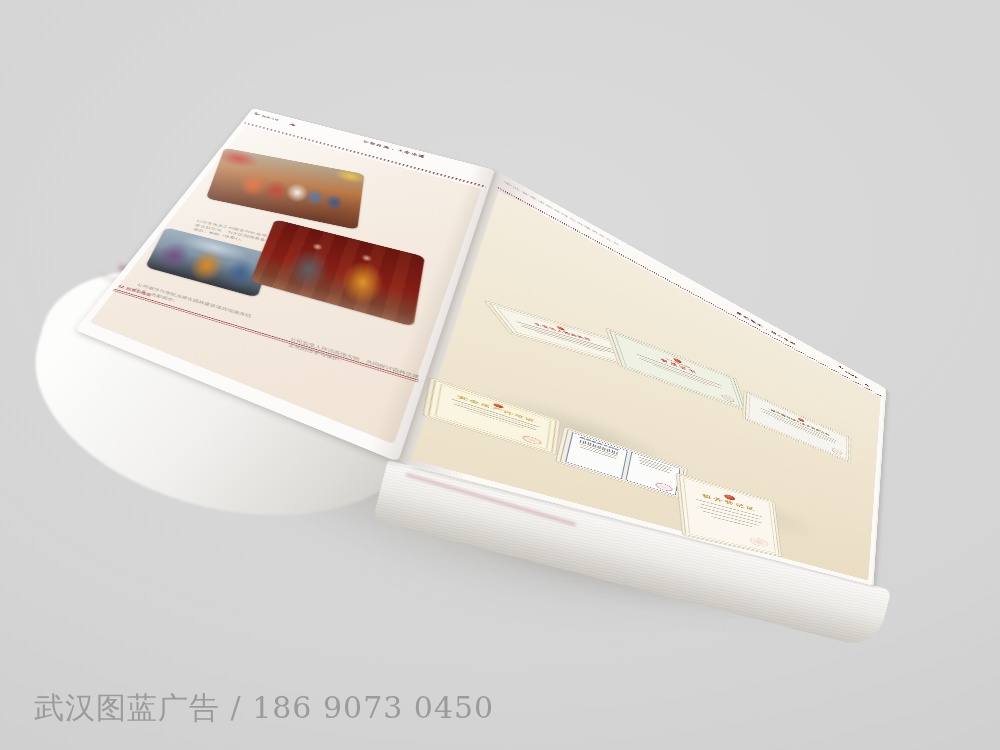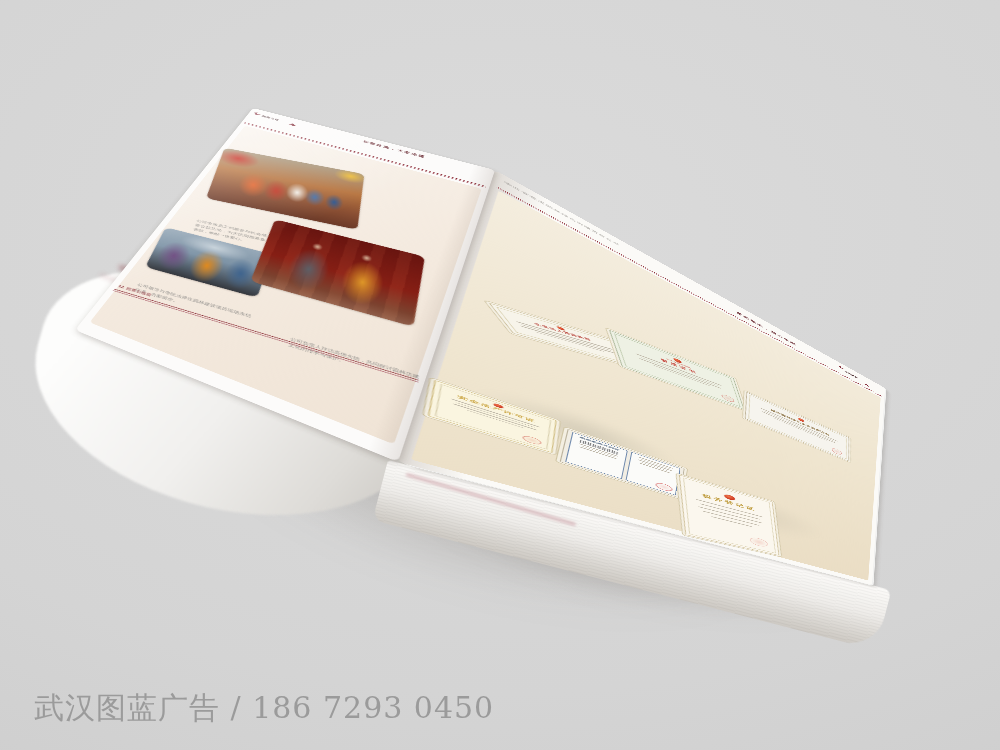--- a/index.html
+++ b/index.html
@@ -283,14 +283,14 @@
 
     <div class="photo ph3"></div>
     <div class="cap cap3">公司负责人拜访高僧大德，共同探讨园林古建文化的传承与保护。</div>
 
     <div class="lp-foot">
       <b>12</b><span>慈善公益篇</span>
     </div>
     <div class="rule lp-foot-rule"></div>
   </div>
 
-  <div class="watermark">武汉图蓝广告 / 186 7293 0450</div>
+  <div class="watermark">武汉图蓝广告 / 186 9073 0450</div>
 </div>
 
 </body></html>

